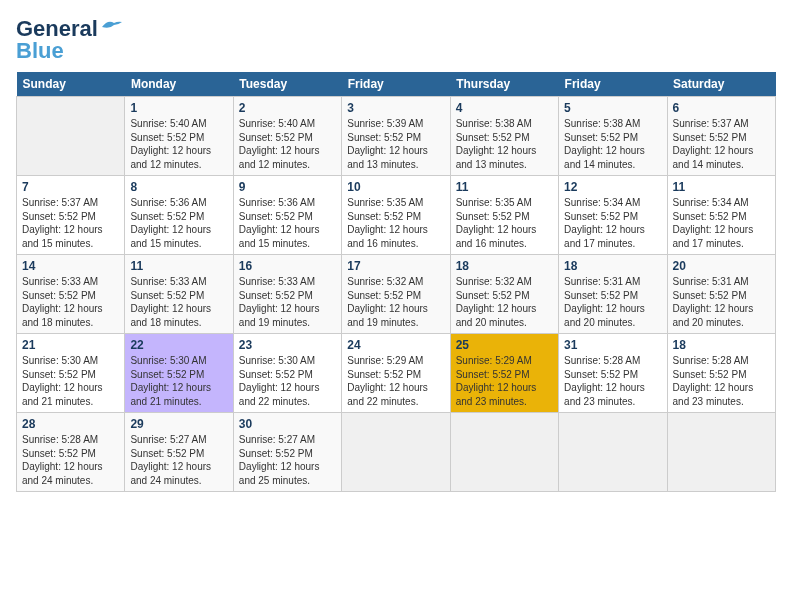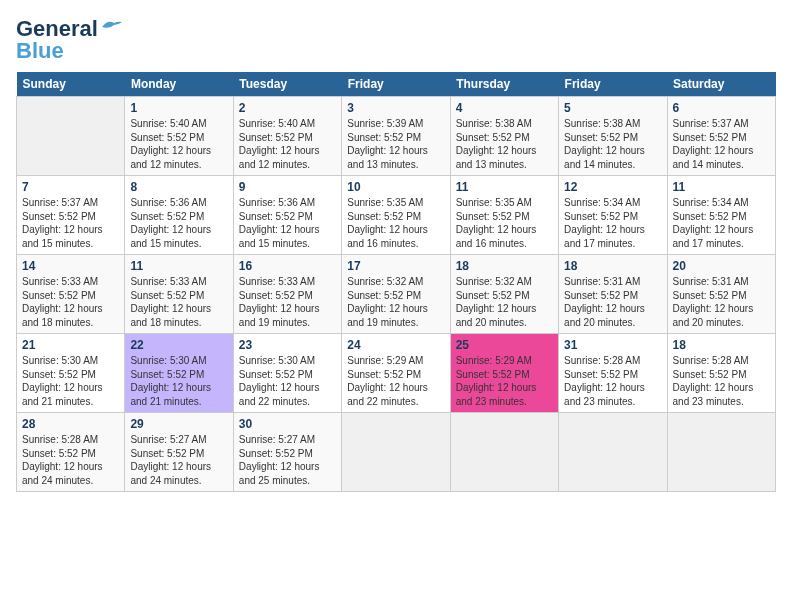--- a/index.html
+++ b/index.html
@@ -276,21 +276,21 @@
 Daylight: 12 hours
 and 22 minutes.</div>
         </td>
         <td style="background: rgb(255, 255, 255);">
           <div class="day-number">24</div>
           <div class="day-info" style="white-space: pre-line;">Sunrise: 5:29 AM
 Sunset: 5:52 PM
 Daylight: 12 hours
 and 22 minutes.</div>
         </td>
-        <td style="background: #ec4899;">
+        <td style="background: #eab308;">
           <div class="day-number">25</div>
           <div class="day-info" style="white-space: pre-line;">Sunrise: 5:29 AM
 Sunset: 5:52 PM
 Daylight: 12 hours
 and 23 minutes.</div>
         </td>
         <td style="background: rgb(255, 255, 255);">
           <div class="day-number">31</div>
           <div class="day-info" style="white-space: pre-line;">Sunrise: 5:28 AM
 Sunset: 5:52 PM

